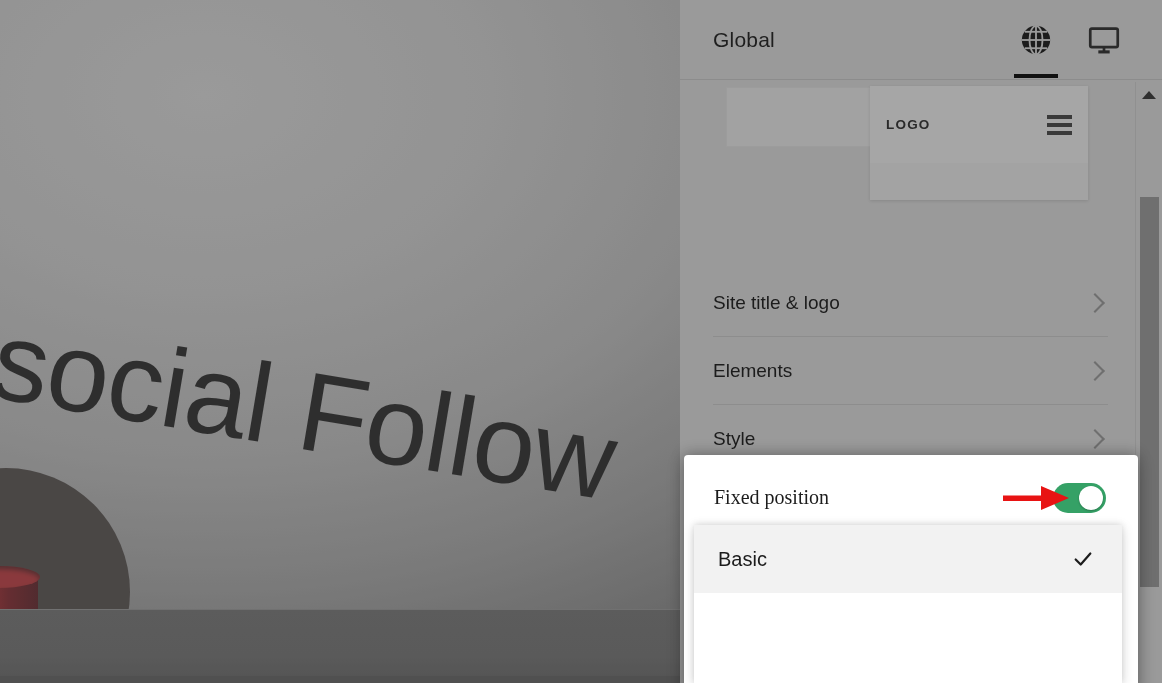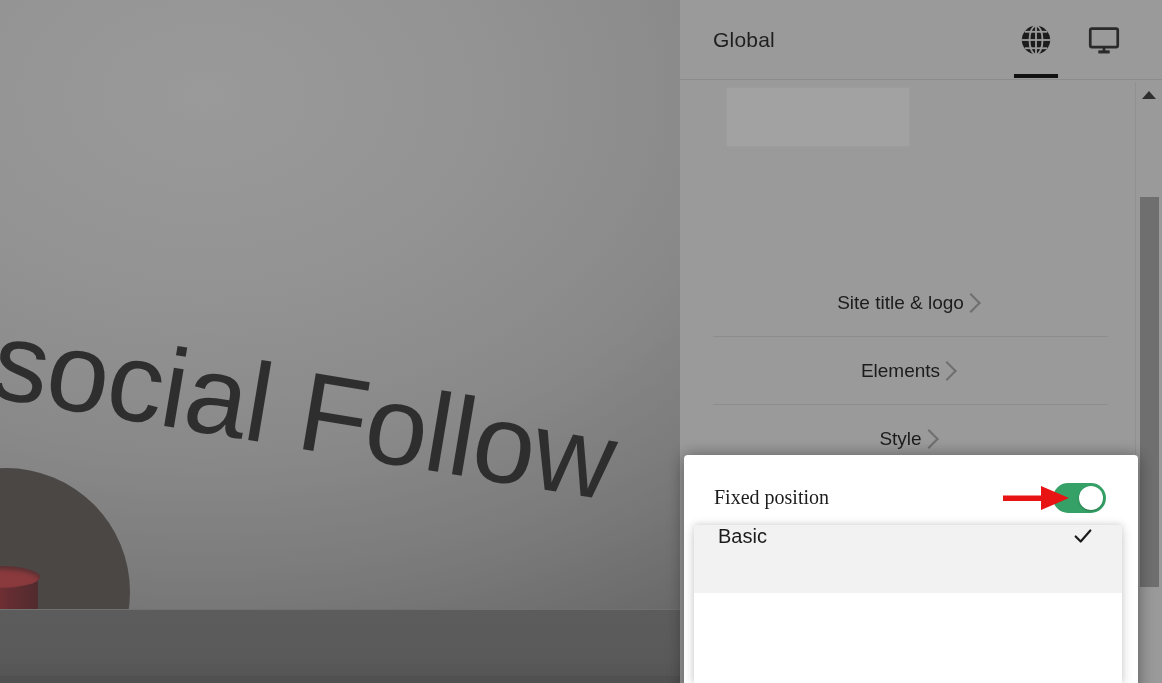--- a/index.html
+++ b/index.html
@@ -195,21 +195,21 @@
 
   
   #settings-list {
     margin-top: 60px;
     padding: 0 28px 0 33px;
   }
   .settings-row {
     height: 67px;
     display: flex;
     align-items: center;
-    justify-content: center;
+    justify-content: space-between;
     border-bottom: 1px solid #8d8d8d;
     cursor: pointer;
   }
   .settings-row:last-child { border-bottom: none; }
   .settings-label {
     font-size: 19px;
     color: #1c1c1c;
   }
   .chev {
     width: 12px; height: 12px;
@@ -304,20 +304,21 @@
     position: absolute;
     left: 694px; top: 525px;
     width: 428px; height: 158px;
     background: #ffffff;
     box-shadow: 0 -1px 6px rgba(0,0,0,.10), 0 3px 12px rgba(0,0,0,.16);
     overflow: hidden;
   }
   .dropdown-item {
     height: 68px;
     display: flex;
+    align-items: center;
     justify-content: space-between;
     padding: 0 28px 0 24px;
     box-sizing: border-box;
     font-size: 20px;
     color: #1c1c1c;
     cursor: pointer;
   }
   .dropdown-item.selected {
     background: #f2f2f2;
   }
@@ -381,20 +382,30 @@
             </svg>
           </span>
         </div>
       </div>
     </div>
 
     <div id="panel-scroll">
 
       <div id="thumb-area">
         <div id="thumb-box-left"></div>
+        <div id="thumb-card">
+          <div id="thumb-card-bar">
+            <div id="thumb-logo">LOGO</div>
+            <div id="thumb-hamburger">
+              <span></span>
+                <span></span>
+                <span></span>
+            </div>
+          </div>
+        </div>
       </div>
 
       <div id="settings-list">
         <div class="settings-row">
           <span class="settings-label">Site title &amp; logo</span>
           <span class="chev"></span>
         </div>
         <div class="settings-row">
           <span class="settings-label">Elements</span>
           <span class="chev"></span>

